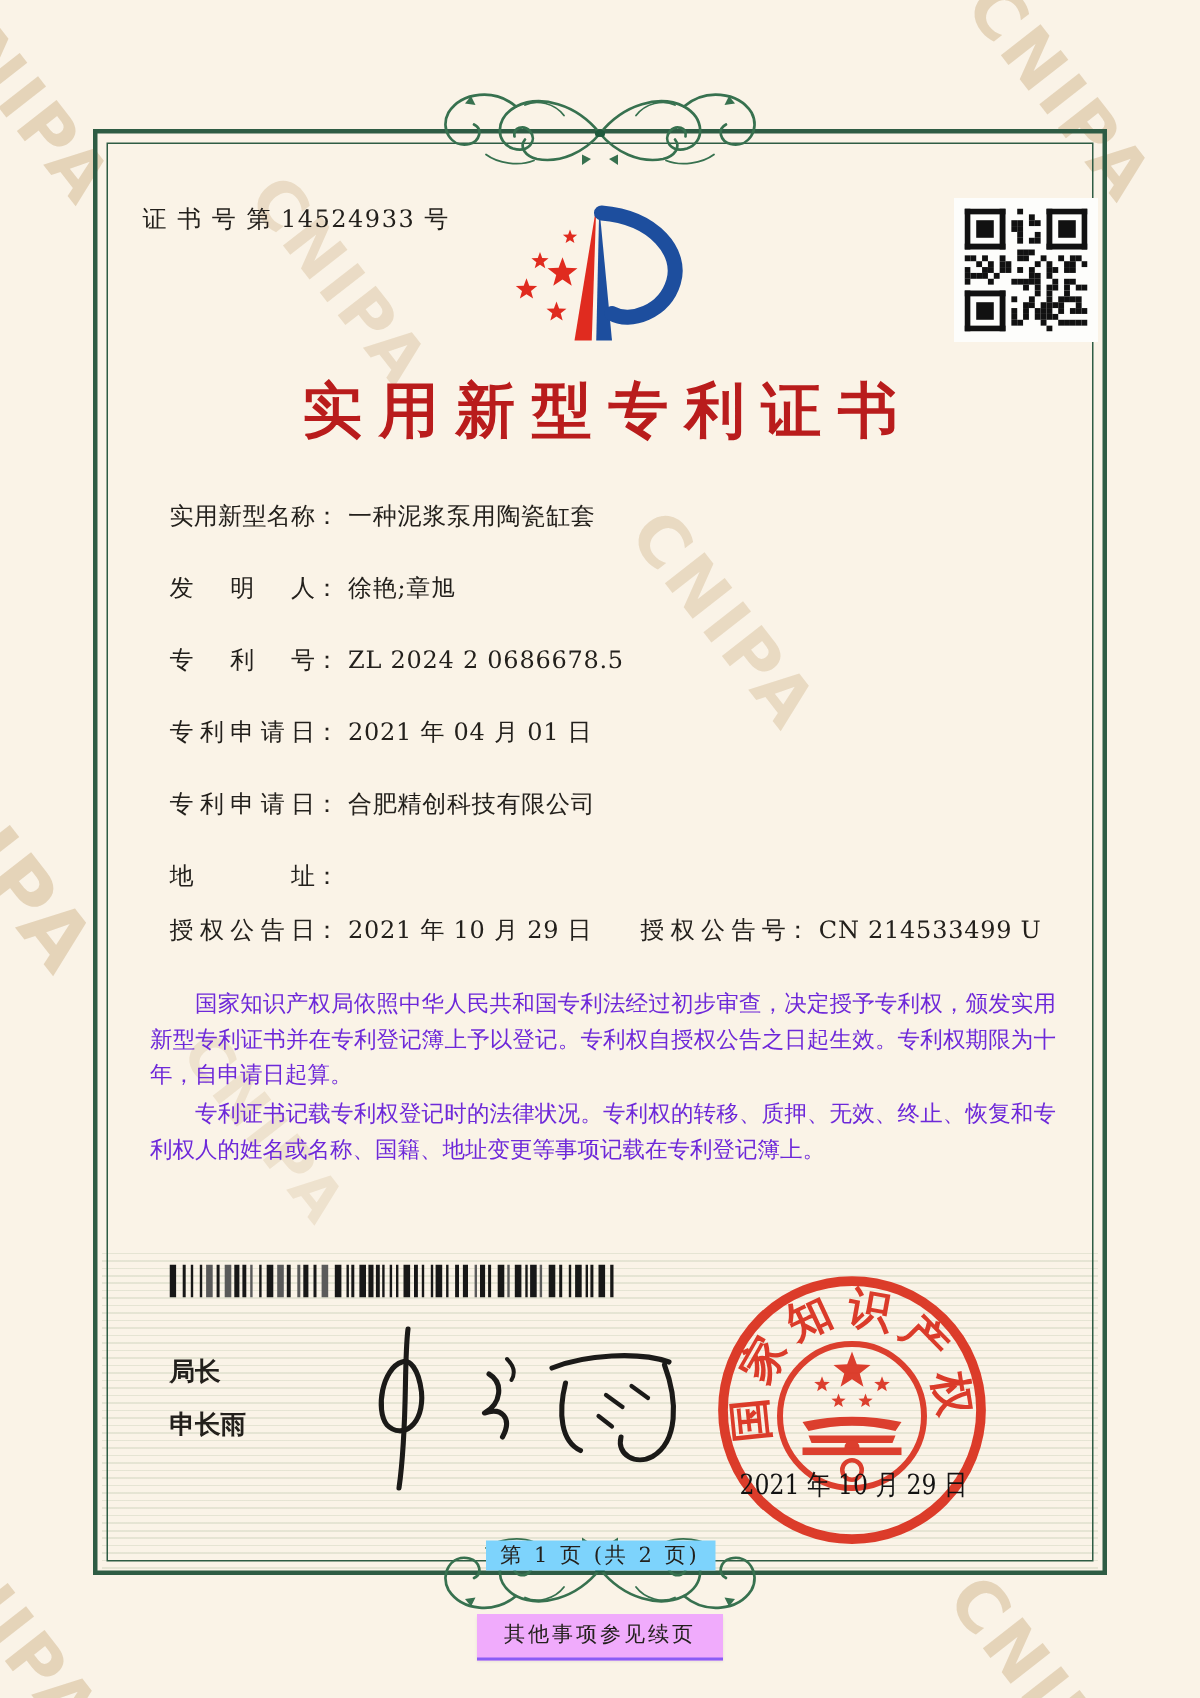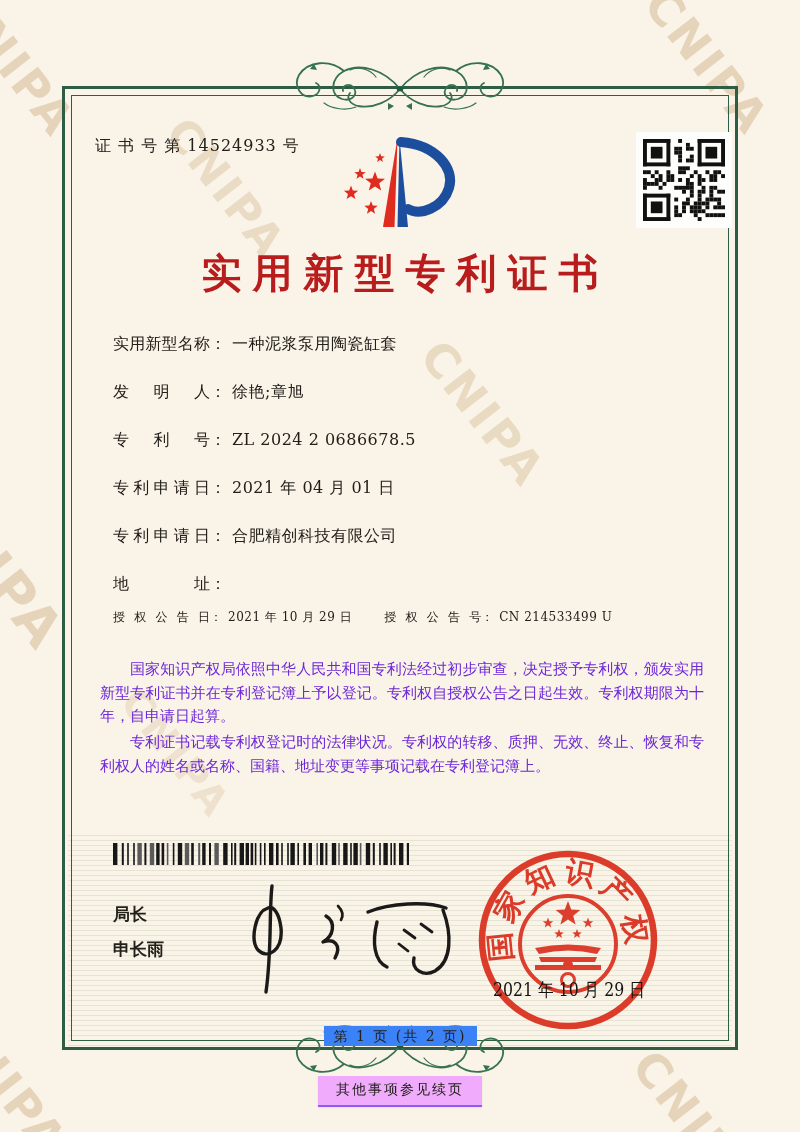--- a/index.html
+++ b/index.html
@@ -39,21 +39,21 @@
     font-size:40px;font-weight:bold;letter-spacing:11px;text-indent:11px;color:#b91c1c;
   }
   
   .fields{position:absolute;left:113px;top:334px;width:595px;z-index:4;font-size:16px;}
   .frow{margin-bottom:28px;display:flex;align-items:flex-start;line-height:1.25;}
   .flabel{display:inline-block;width:97px;text-align:justify;text-align-last:justify;flex:0 0 97px;}
   .fcolon{margin-right:6px;}
   .fvalue{letter-spacing:.5px;}
   .frow.addr{margin-bottom:16px;}
   .frow.addr .fvalue{max-width:414px;display:inline-block;}
-  .grant-row{display:flex;font-size:12px;line-height:1.25;}
+  .grant-row{display:flex;font-size:16px;line-height:1.25;}
   .grant-group2{margin-left:32px;display:flex;justify-content:flex-end;}
   
   .body-text{position:absolute;left:100px;right:96px;top:658px;z-index:4;}
   .body-text p{
     margin:0 0 2px 0;font-size:15px;line-height:1.58;text-align:justify;
     text-indent:2em;color:#6d28d9;
   }
   
   .barcode{position:absolute;left:113px;top:843px;width:296px;height:22px;z-index:4;}
   
@@ -61,21 +61,21 @@
     font-family:"DejaVu Sans","Liberation Sans",sans-serif;z-index:4;}
   .sig-name{position:absolute;left:113px;top:938px;font-size:17px;font-weight:600;
     font-family:Liberation Serif, serif;z-index:4;}
   .sig-script{position:absolute;left:228px;top:878px;width:244px;height:118px;z-index:4;}
   
   .seal{position:absolute;left:473px;top:844px;width:192px;height:196px;z-index:5;}
   
   .page-info{
     position:absolute;left:0;right:0;top:1028px;text-align:center;z-index:4;font-size:14px;
   }
-  .page-info span{background:#3b82f6;padding:2px 10px;letter-spacing:2px;}
+  .page-info span{background:#7dd3fc;padding:2px 10px;letter-spacing:2px;}
   .cont-note{
     position:absolute;left:0;right:0;top:1076px;text-align:center;z-index:4;font-size:14px;
   }
   .cont-note span{
     display:inline-block;background:#f0abfc;padding:5px 18px 6px;
     border-bottom:2px solid #8b5cf6;box-shadow:0 1px 2px rgba(0,0,0,.08);
     letter-spacing:2px;
   }
 </style>
 </head>

